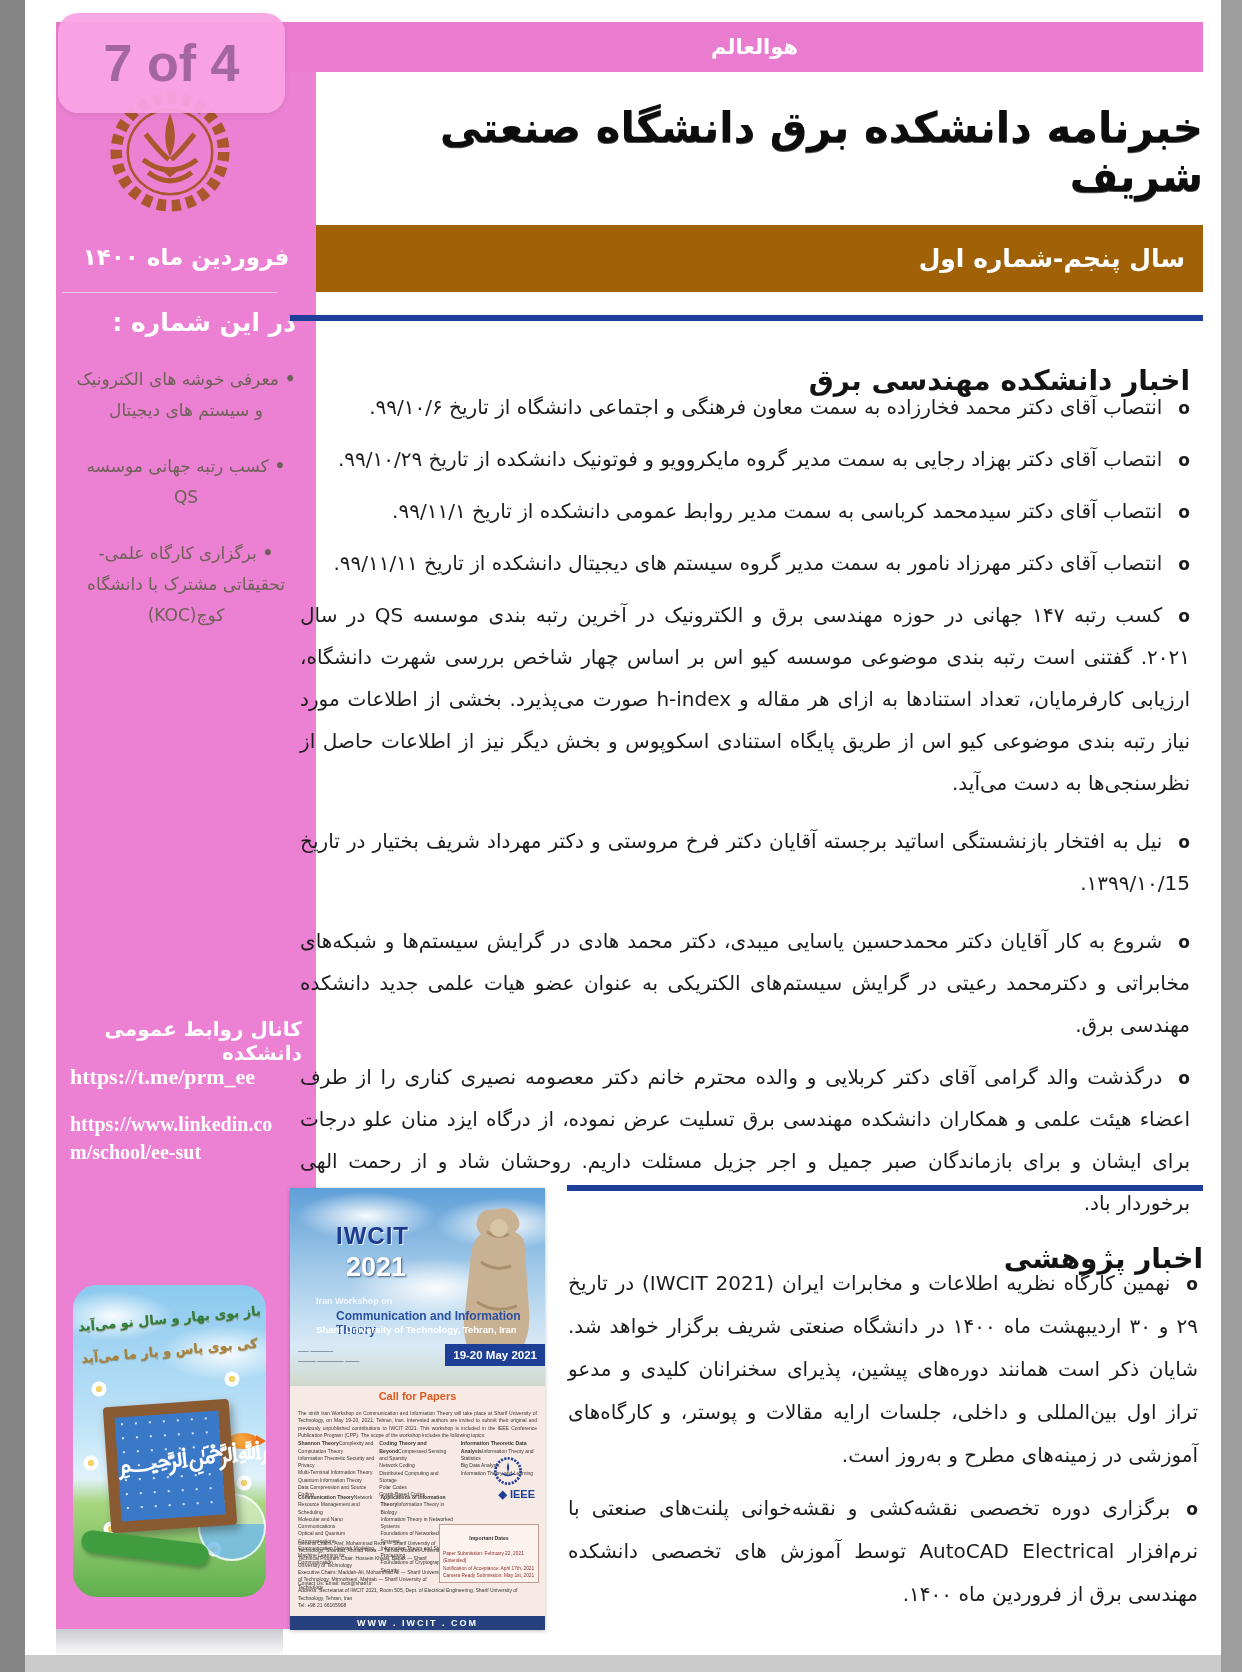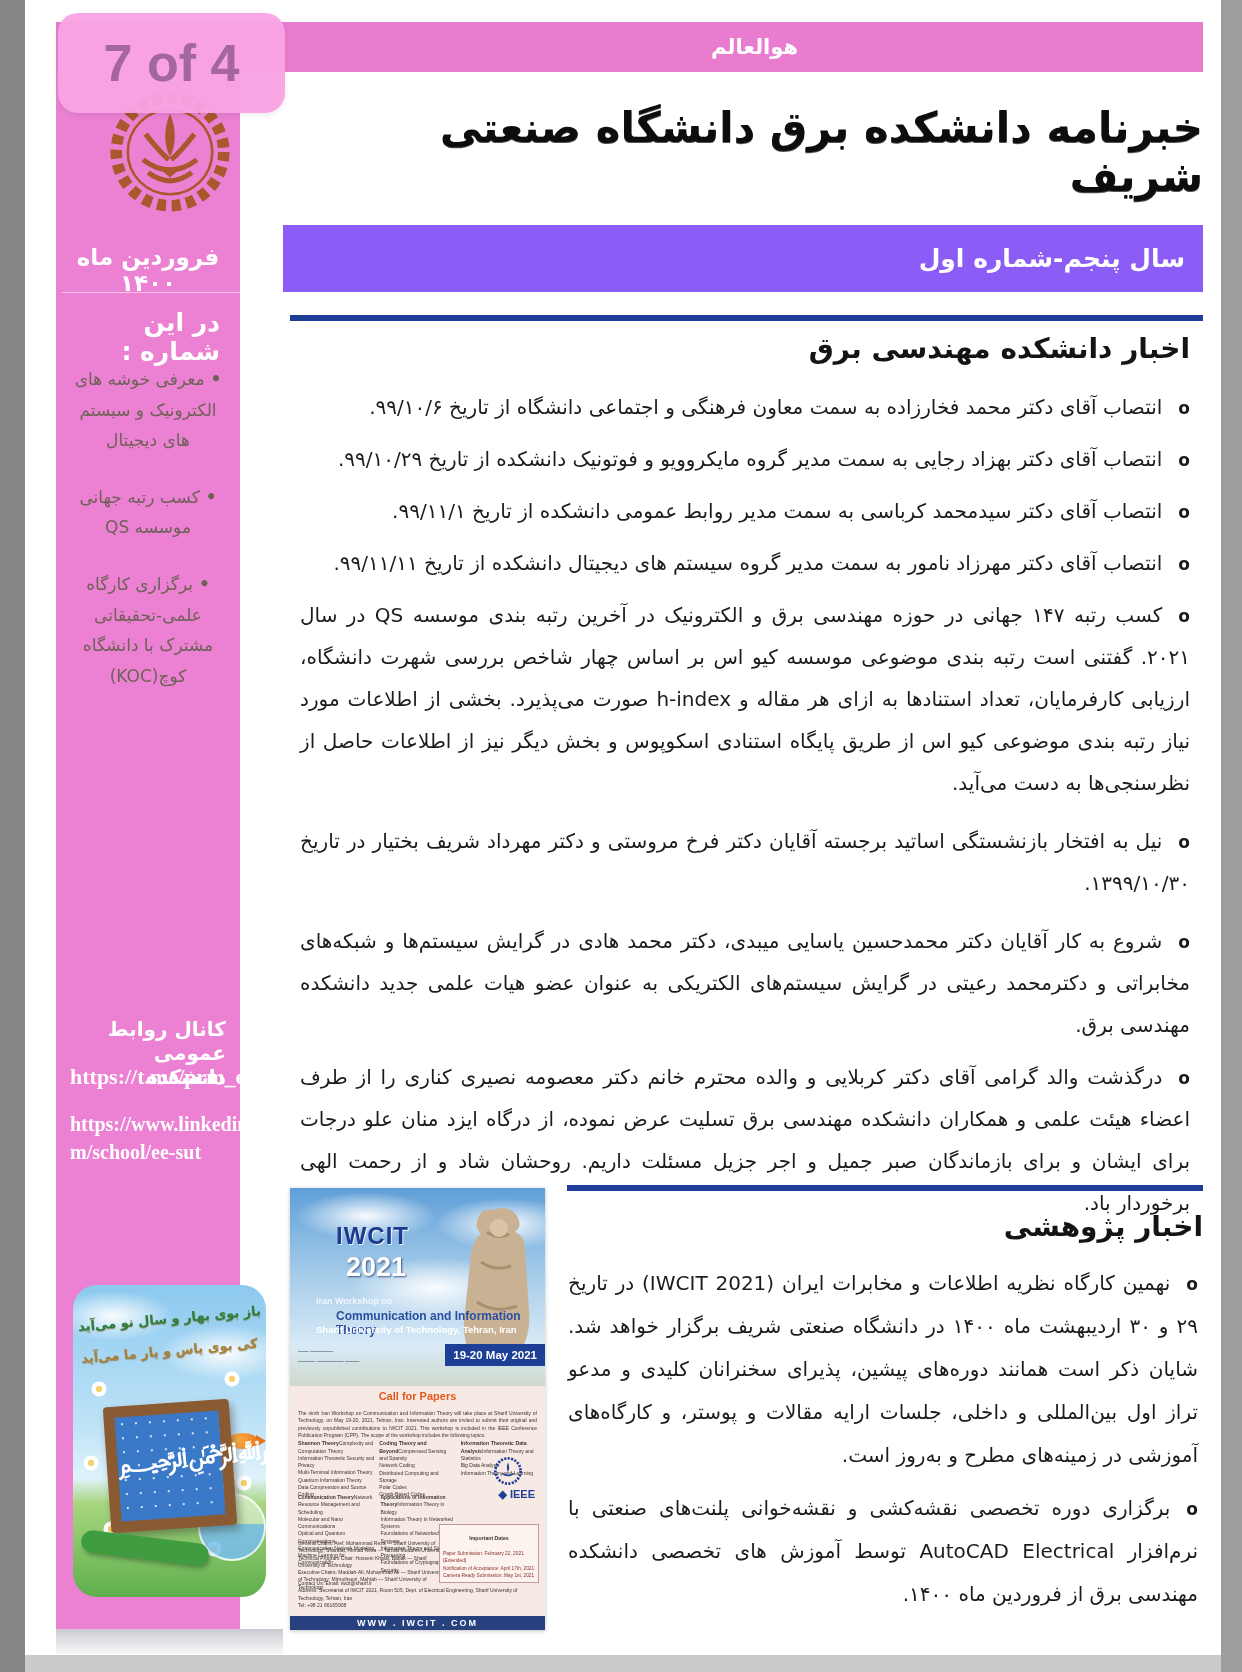--- a/index.html
+++ b/index.html
@@ -14,25 +14,25 @@
       background:rgba(249,163,228,0.95);display:flex;align-items:center;justify-content:center;
       font-family:"Liberation Sans",sans-serif;font-size:52px;font-weight:bold;color:#a4669e;
       box-shadow:0 2px 6px rgba(0,0,0,0.08);z-index:30;}
   
   .topbar{left:56px;top:22px;width:1147px;height:50px;background:#ea7cd0;color:#fff;
       font-weight:bold;font-size:21px;display:flex;align-items:center;justify-content:center;
       box-sizing:border-box;padding-left:250px;}
   .main-title{left:330px;top:92px;width:873px;height:120px;display:flex;align-items:center;
       justify-content:center;direction:rtl;font-size:42px;font-weight:bold;color:#0d0d0d;
       text-shadow:0 1px 0 #555;}
-  .issuebar{left:283px;top:225px;width:920px;height:67px;background:#8b5cf6;color:#fff;
+  .issuebar{left:283px;top:225px;width:920px;height:67px;background:#a16207;color:#fff;
       direction:rtl;display:flex;align-items:center;box-sizing:border-box;padding:0 18px;
       font-size:25px;font-weight:bold;}
   
-  .sidebar{left:56px;top:72px;width:184px;height:1557px;background:#ec81d3;}
+  .sidebar{left:56px;top:72px;width:260px;height:1557px;background:#ec81d3;}
   .sidebar .inner{position:absolute;}
   .logo-wrap{left:50px;top:16px;width:128px;height:128px;}
   .month{left:0;top:172px;width:100%;text-align:center;color:#fff;font-weight:bold;font-size:23px;}
   .sb-divider{left:6px;top:220px;width:215px;border-top:1px solid rgba(255,255,255,0.55);}
   .issue-head{right:0;top:236px;width:100%;box-sizing:border-box;padding:0 20px;direction:rtl;
       color:#fff;font-weight:bold;font-size:25px;text-align:right;}
   .issue-list{right:0;top:292px;width:100%;box-sizing:border-box;padding:0 18px;direction:rtl;
       color:#6e6156;font-size:17px;line-height:1.8;text-align:center;}
   .issue-list .it{margin-bottom:26px;}
   .issue-list .it::before{content:"• ";font-weight:bold;}
@@ -65,21 +65,21 @@
       background:linear-gradient(rgba(255,255,255,0.45) 45%,rgba(120,190,235,0.85) 46%);
       border:2px solid rgba(255,255,255,0.8);}
   .ribbon{position:absolute;left:8px;top:252px;width:128px;height:22px;background:#3f9c3f;
       border-radius:12px;transform:rotate(7deg);box-shadow:2px 3px 4px rgba(30,60,30,0.4);}
   .reflection{left:56px;top:1629px;width:227px;height:28px;
       background:linear-gradient(rgba(150,150,165,0.5),rgba(255,255,255,0));}
   
   .rule{background:#1e3e9a;height:6px;}
   .rule1{left:290px;top:315px;width:913px;}
   .rule2{left:567px;top:1185px;width:636px;}
-  .sec-head{direction:rtl;text-align:right;font-weight:bold;color:#141414;font-size:28px;}
+  .sec-head{direction:rtl;text-align:right;font-weight:bold;color:#141414;font-size:28px;margin-top:32px;}
   .news-head{left:300px;top:332px;width:890px;}
   .research-head{left:560px;top:1210px;width:643px;}
   .plist{direction:rtl;text-align:justify;text-align-last:auto;color:#1c1c1c;font-size:20px;line-height:2.1;}
   .news-list{left:300px;top:386px;width:890px;}
   .research-list{left:568px;top:1262px;width:630px;line-height:2.15;}
   .plist p{margin:0 0 10px 0;}
   .plist p::before{content:"o";font-weight:bold;font-size:0.85em;margin-left:16px;}
   
   .poster{left:290px;top:1188px;width:255px;height:442px;background:#f7eae5;
       font-family:"Liberation Sans",sans-serif;box-shadow:0 1px 4px rgba(0,0,0,0.25);overflow:hidden;}
@@ -180,21 +180,21 @@
 <div class="abs reflection"></div>
 
 <div class="abs rule rule1"></div>
 <div class="abs sec-head news-head">اخبار دانشکده مهندسی برق</div>
 <div class="abs plist news-list">
   <p>انتصاب آقای دکتر محمد فخارزاده به سمت معاون فرهنگی و اجتماعی دانشگاه از تاریخ ۹۹/۱۰/۶.</p>
   <p>انتصاب آقای دکتر بهزاد رجایی به سمت مدیر گروه مایکروویو و فوتونیک دانشکده از تاریخ ۹۹/۱۰/۲۹.</p>
   <p>انتصاب آقای دکتر سیدمحمد کرباسی به سمت مدیر روابط عمومی دانشکده از تاریخ ۹۹/۱۱/۱.</p>
   <p>انتصاب آقای دکتر مهرزاد نامور به سمت مدیر گروه سیستم های دیجیتال دانشکده از تاریخ ۹۹/۱۱/۱۱.</p>
   <p>کسب رتبه ۱۴۷ جهانی در حوزه مهندسی برق و الکترونیک در آخرین رتبه بندی موسسه QS در سال ۲۰۲۱. گفتنی است رتبه بندی موضوعی موسسه کیو اس بر اساس چهار شاخص بررسی شهرت دانشگاه، ارزیابی کارفرمایان، تعداد استنادها به ازای هر مقاله و h-index صورت می‌پذیرد. بخشی از اطلاعات مورد نیاز رتبه بندی موضوعی کیو اس از طریق پایگاه استنادی اسکوپوس و بخش دیگر نیز از اطلاعات حاصل از نظرسنجی‌ها به دست می‌آید.</p>
-  <p style="margin-top:16px;">نیل به افتخار بازنشستگی اساتید برجسته آقایان دکتر فرخ مروستی و دکتر مهرداد شریف بختیار در تاریخ ۱۳۹۹/۱۰/۳۰.</p>
+  <p style="margin-top:16px;">نیل به افتخار بازنشستگی اساتید برجسته آقایان دکتر فرخ مروستی و دکتر مهرداد شریف بختیار در تاریخ ۱۳۹۹/۱۰/15.</p>
   <p style="margin-top:16px;">شروع به کار آقایان دکتر محمدحسین یاسایی میبدی، دکتر محمد هادی در گرایش سیستم‌ها و شبکه‌های مخابراتی و دکترمحمد رعیتی در گرایش سیستم‌های الکتریکی به عنوان عضو هیات علمی جدید دانشکده مهندسی برق.</p>
   <p>درگذشت والد گرامی آقای دکتر کربلایی و والده محترم خانم دکتر معصومه نصیری کناری را از طرف اعضاء هیئت علمی و همکاران دانشکده مهندسی برق تسلیت عرض نموده، از درگاه ایزد منان علو درجات برای ایشان و برای بازماندگان صبر جمیل و اجر جزیل مسئلت داریم. روحشان شاد و از رحمت الهی برخوردار باد.</p>
 </div>
 
 <div class="abs rule rule2"></div>
 <div class="abs sec-head research-head">اخبار پژوهشی</div>
 <div class="abs plist research-list">
   <p>نهمین کارگاه نظریه اطلاعات و مخابرات ایران (IWCIT 2021) در تاریخ ۲۹ و ۳۰ اردیبهشت ماه ۱۴۰۰ در دانشگاه صنعتی شریف برگزار خواهد شد. شایان ذکر است همانند دوره‌های پیشین، پذیرای سخنرانان کلیدی و مدعو تراز اول بین‌المللی و داخلی، جلسات ارایه مقالات و پوستر، و کارگاه‌های آموزشی در زمینه‌های مطرح و به‌روز است.</p>
   <p>برگزاری دوره تخصصی نقشه‌کشی و نقشه‌خوانی پلنت‌های صنعتی با نرم‌افزار AutoCAD Electrical توسط آموزش های تخصصی دانشکده مهندسی برق از فروردین ماه ۱۴۰۰.</p>
 </div>

